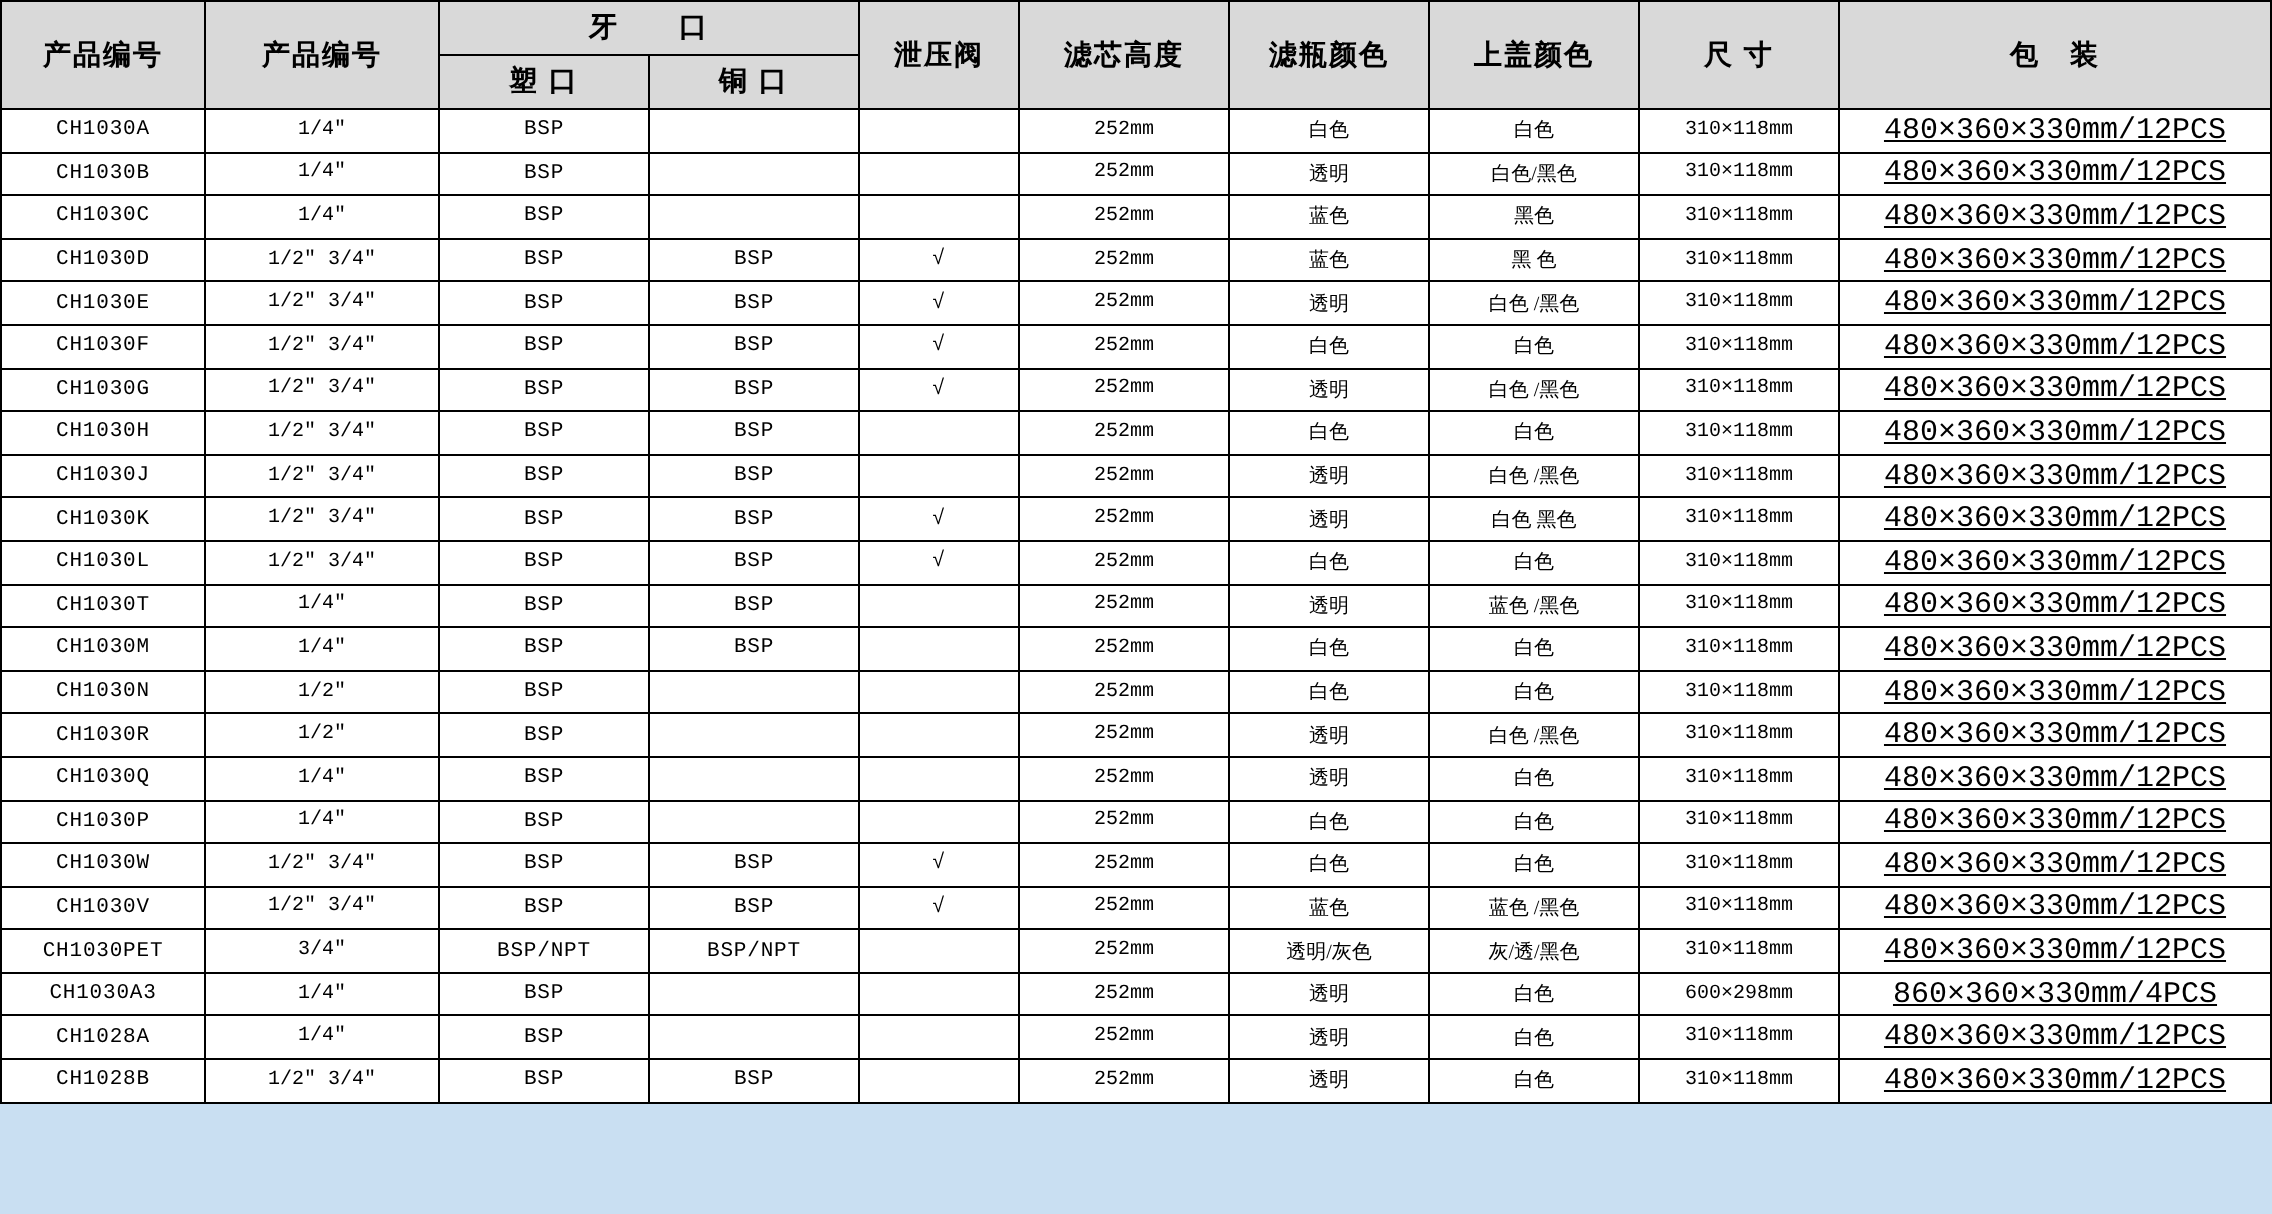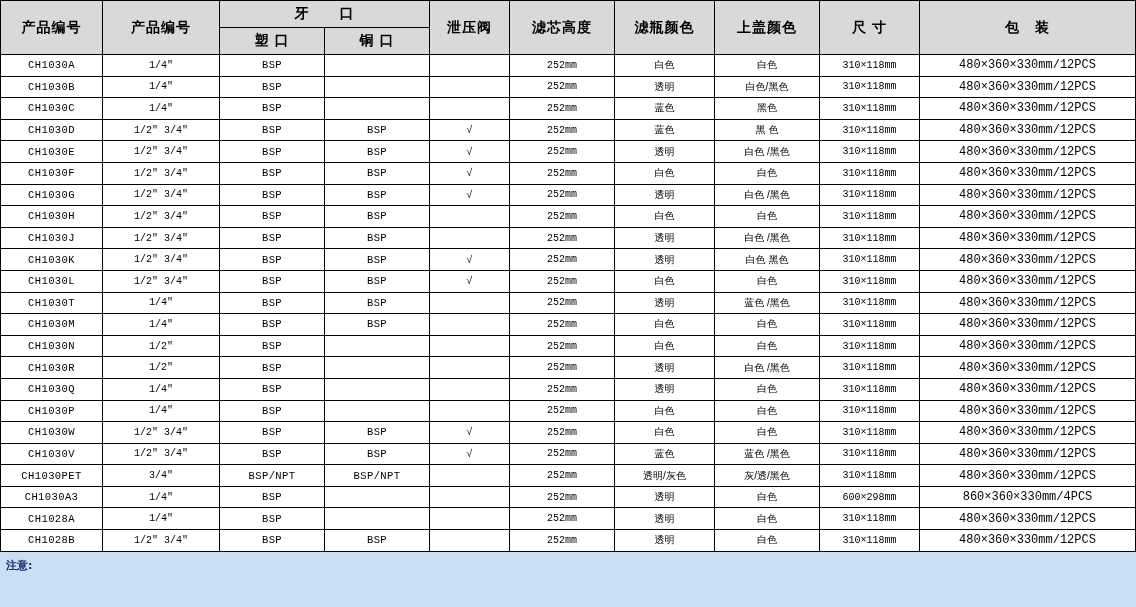--- a/index.html
+++ b/index.html
@@ -47,26 +47,27 @@
     color: #000000;
     font-family: "Liberation Mono", monospace;
     letter-spacing: 0px;
     white-space: nowrap;
   }
   table.spec tbody td.code {
     font-family: "Liberation Mono", monospace;
     letter-spacing: 0.4px;
   }
   table.spec tbody td.cn {
-    font-family: Liberation Sans, sans-serif;
+    font-family: Liberation Serif, serif;
     font-size: 10px;
   }
   table.spec tbody td.pkg {
     font-family: "Liberation Mono", monospace;
-    font-size: 12px;
+    font-size: 15px;
+    text-decoration: underline;
   }
   table.spec tbody td.dim {
     font-family: "Liberation Mono", monospace;
     font-size: 10px;
   }
   .notes {
     background: #c9dff2;
     width: 1136px;
     box-sizing: border-box;
     padding: 5px 6px 6px 6px;
@@ -403,17 +404,16 @@
         <td class="dim">252mm</td>
         <td class="cn">透明</td>
         <td class="cn">白色</td>
         <td class="dim">310×118mm</td>
         <td class="pkg">480×360×330mm/12PCS</td>
       </tr>
     </tbody>
   </table>
 
   <div class="notes">
-    <div class="line bold">注意:</div>
 
   </div>
 
 </div>
 
 </body></html>

